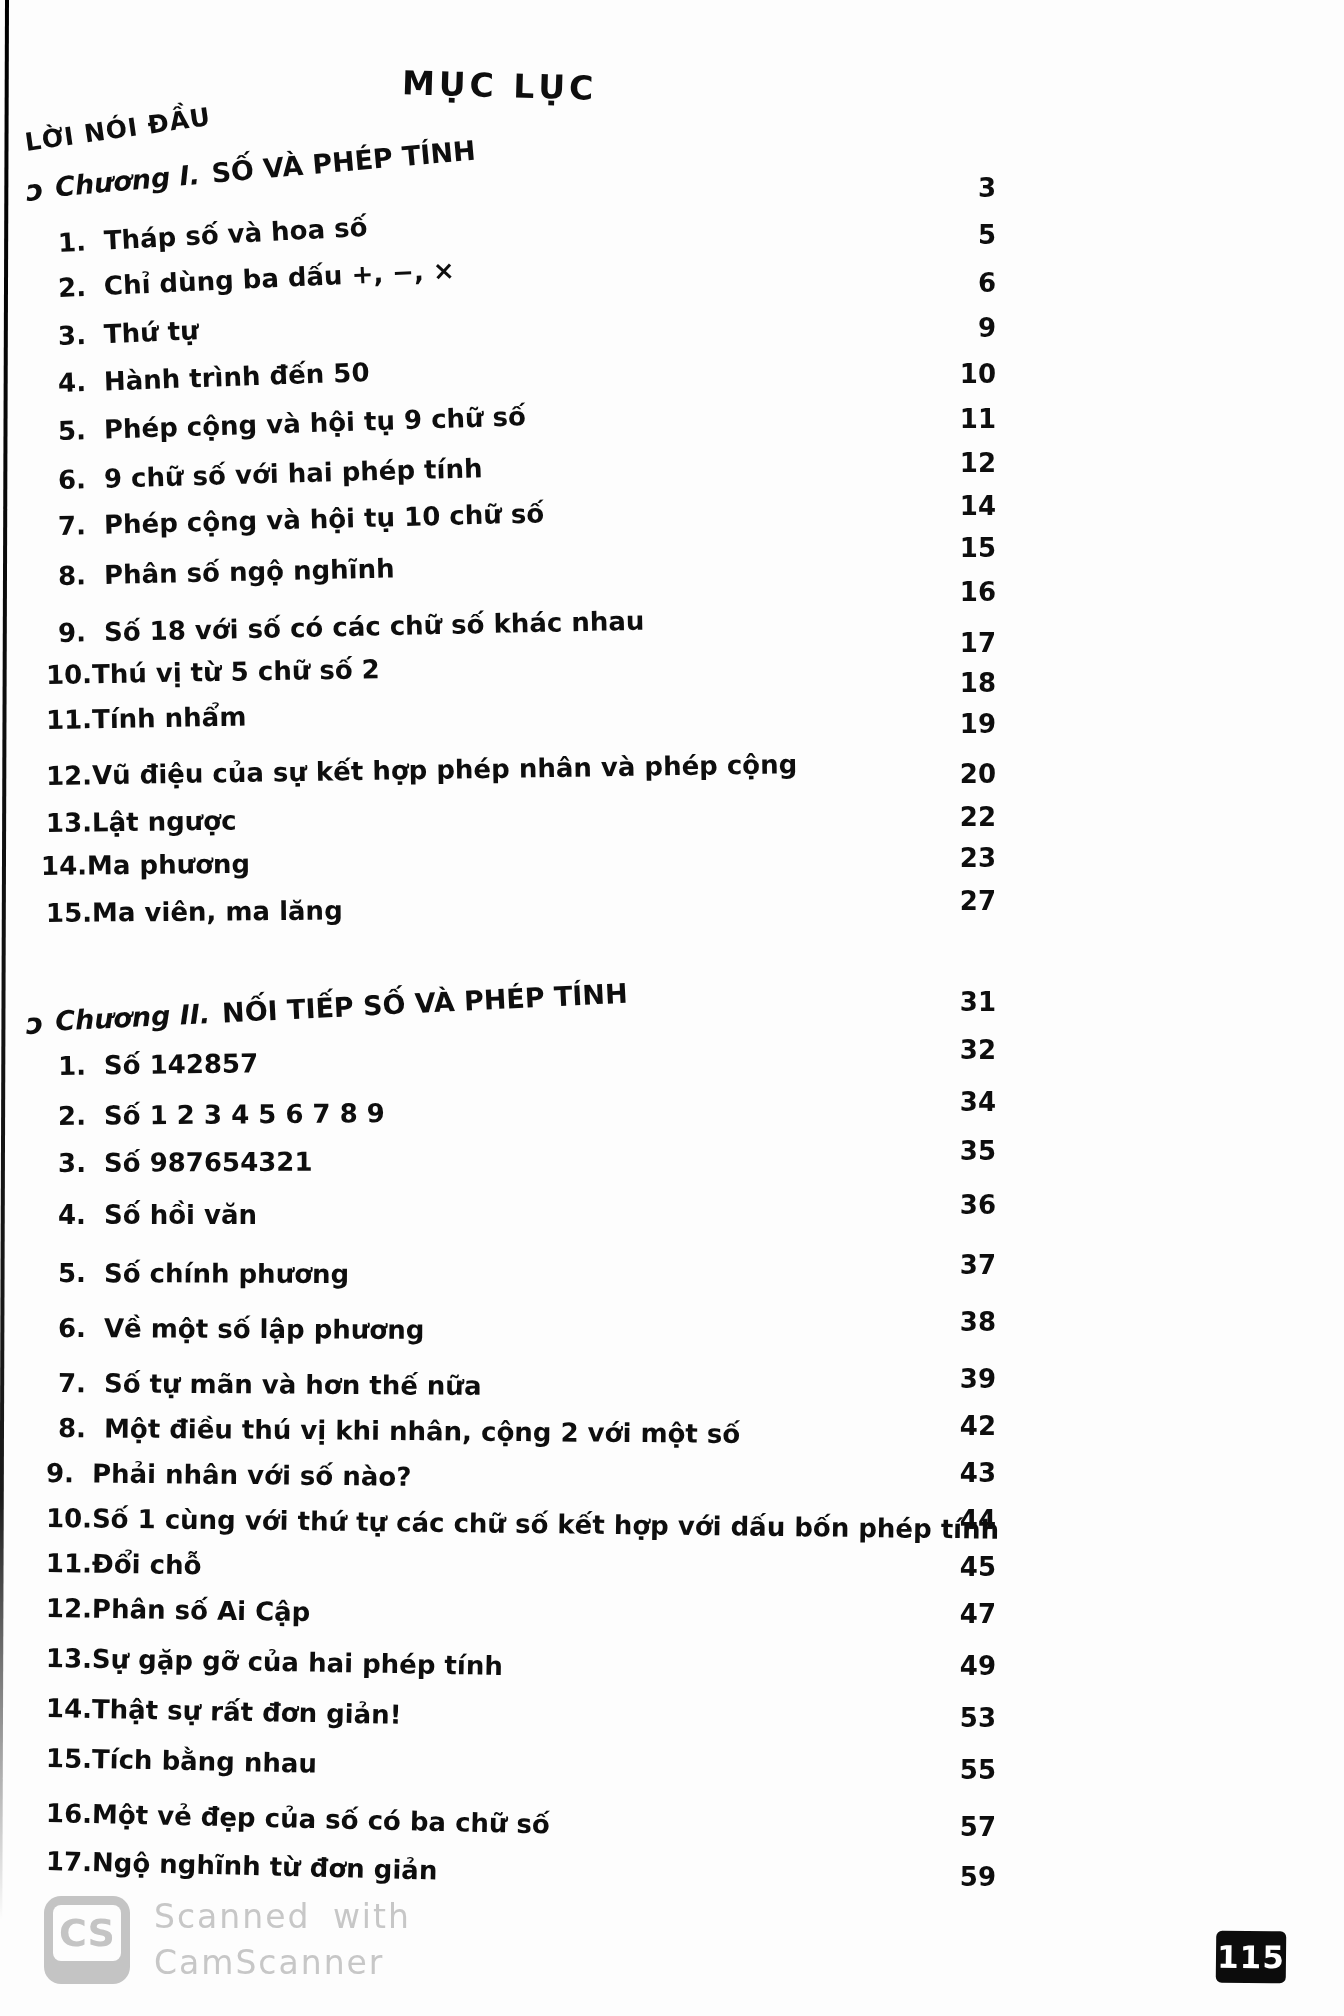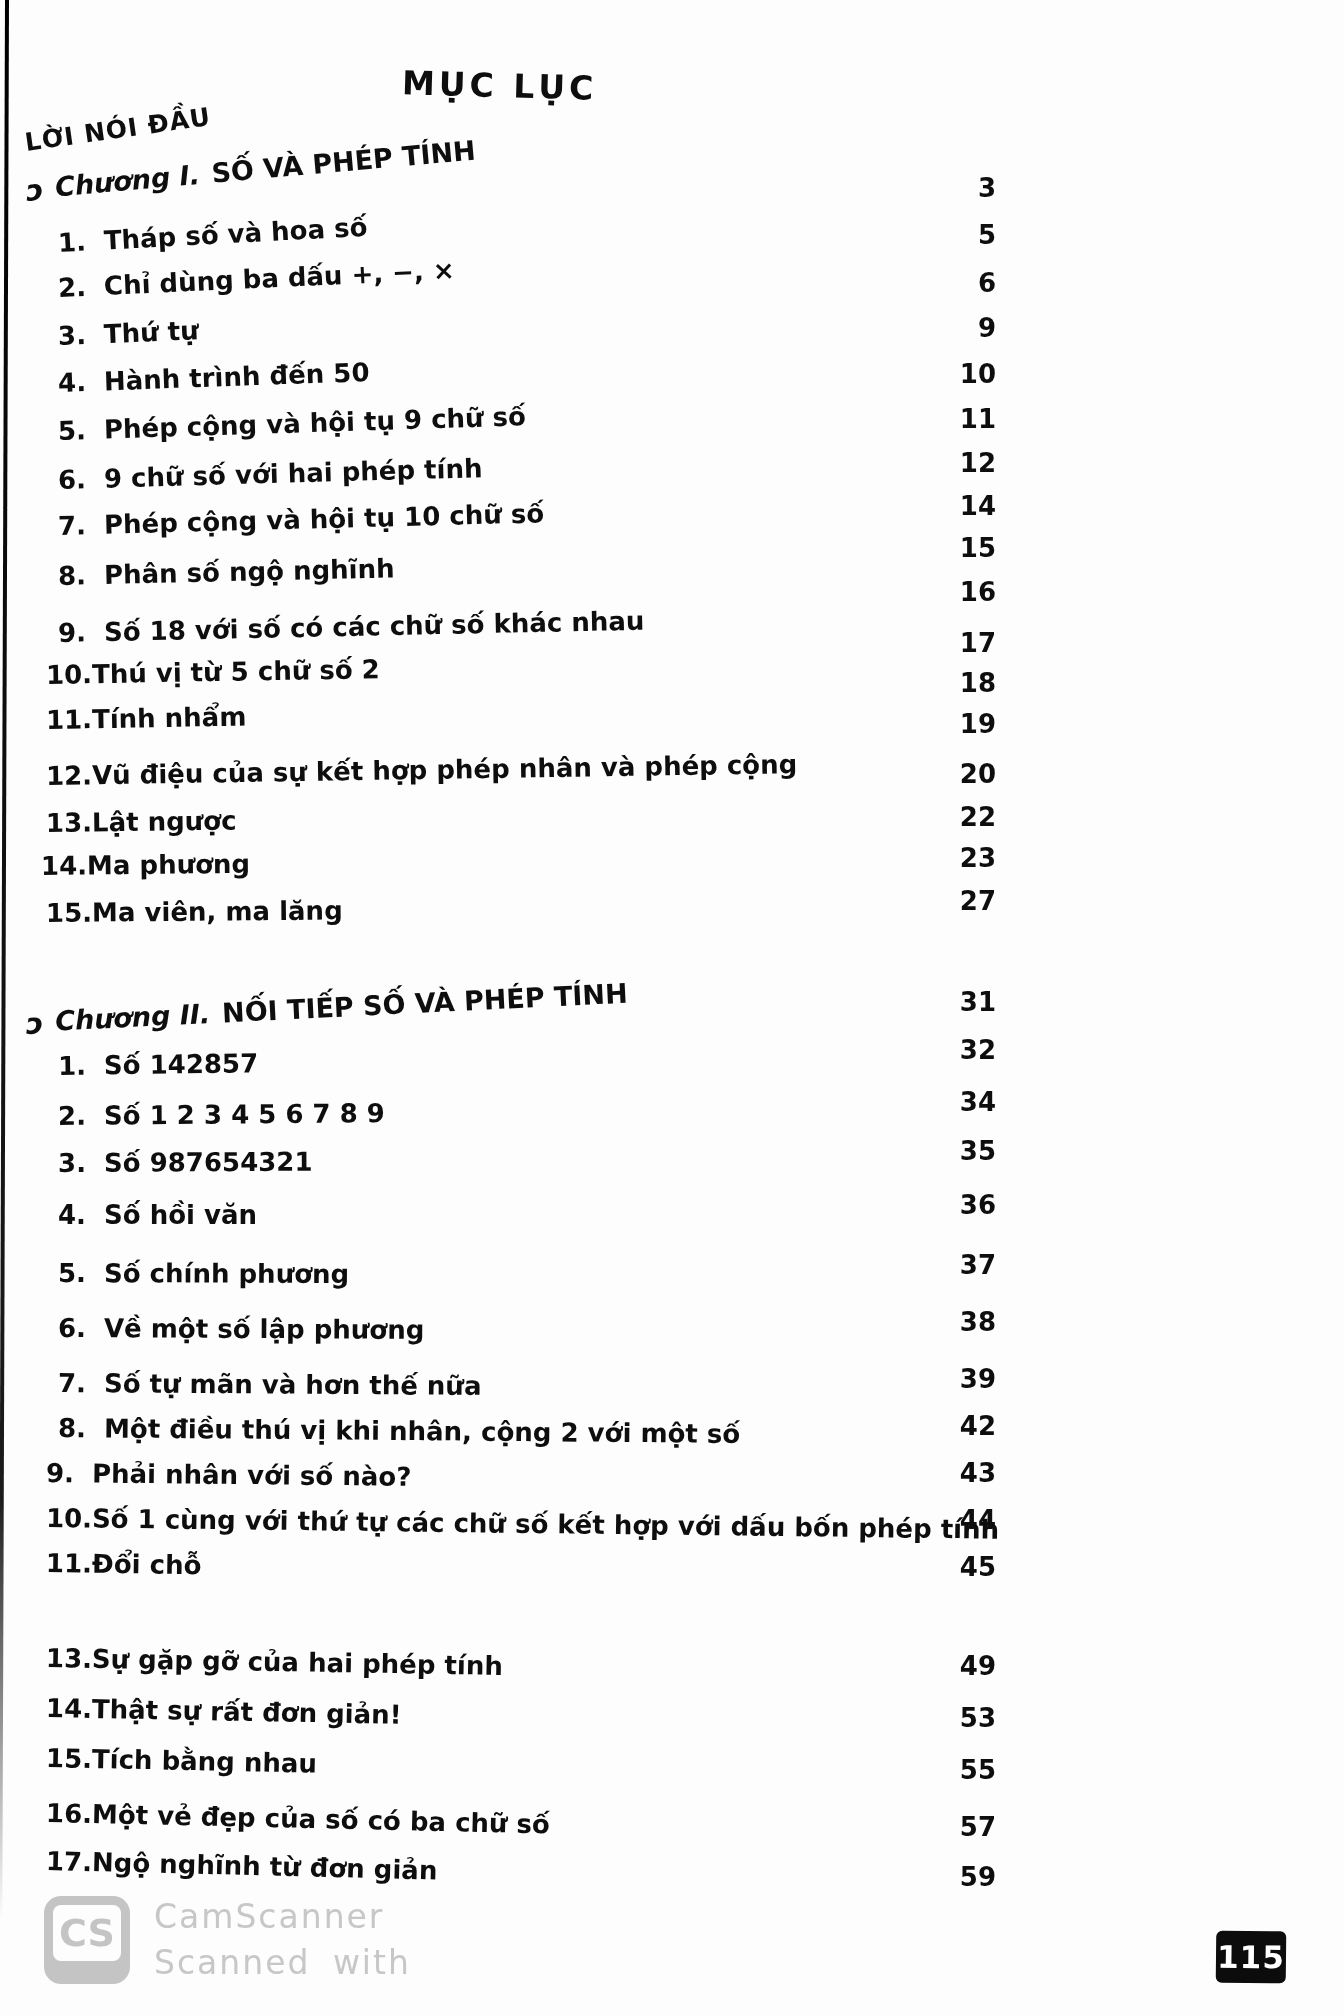--- a/index.html
+++ b/index.html
@@ -90,30 +90,31 @@
     <div class="row entry" style="top: 1101px; padding-left: 58px;"><span class="label" style="transform: rotate(-0.5deg);"><span class="num">2.</span><span>Số 1 2 3 4 5 6 7 8 9</span></span><span class="pagenum" style="transform: translateY(-14px);">34</span></div>
     <div class="row entry" style="top: 1148px; padding-left: 58px;"><span class="label" style="transform: rotate(-0.3deg);"><span class="num">3.</span><span>Số 987654321</span></span><span class="pagenum" style="transform: translateY(-12px);">35</span></div>
     <div class="row entry" style="top: 1200px; padding-left: 58px;"><span class="label" style="transform: rotate(0deg);"><span class="num">4.</span><span>Số hồi văn</span></span><span class="pagenum" style="transform: translateY(-10px);">36</span></div>
     <div class="row entry" style="top: 1258px; padding-left: 58px;"><span class="label" style="transform: rotate(0.2deg);"><span class="num">5.</span><span>Số chính phương</span></span><span class="pagenum" style="transform: translateY(-8px);">37</span></div>
     <div class="row entry" style="top: 1313px; padding-left: 58px;"><span class="label" style="transform: rotate(0.3deg);"><span class="num">6.</span><span>Về một số lập phương</span></span><span class="pagenum" style="transform: translateY(-6px);">38</span></div>
     <div class="row entry" style="top: 1368px; padding-left: 58px;"><span class="label" style="transform: rotate(0.4deg);"><span class="num">7.</span><span>Số tự mãn và hơn thế nữa</span></span><span class="pagenum" style="transform: translateY(-4px);">39</span></div>
     <div class="row entry" style="top: 1413px; padding-left: 58px;"><span class="label" style="transform: rotate(0.5deg);"><span class="num">8.</span><span>Một điều thú vị khi nhân, cộng 2 với một số</span></span><span class="pagenum" style="transform: translateY(-2px);">42</span></div>
     <div class="row entry" style="top: 1458px; padding-left: 46px;"><span class="label" style="transform: rotate(0.6deg);"><span class="num">9.</span><span>Phải nhân với số nào?</span></span><span class="pagenum" style="transform: translateY(0px);">43</span></div>
     <div class="row entry" style="top: 1503px; padding-left: 46px;"><span class="label" style="transform: rotate(0.7deg);"><span class="num">10.</span><span>Số 1 cùng với thứ tự các chữ số kết hợp với dấu bốn phép tính</span></span><span class="pagenum" style="transform: translateY(2px);">44</span></div>
     <div class="row entry" style="top: 1548px; padding-left: 46px;"><span class="label" style="transform: rotate(0.8deg);"><span class="num">11.</span><span>Đổi chỗ</span></span><span class="pagenum" style="transform: translateY(4px);">45</span></div>
+    <div class="row entry" style="top: 1593px; padding-left: 46px;"><span class="label" style="transform: rotate(0.9deg);"><span class="num">12.</span><span>Phân số Ai Cập</span></span><span class="pagenum" style="transform: translateY(6px);">47</span></div>
     <div class="row entry" style="top: 1643px; padding-left: 46px;"><span class="label" style="transform: rotate(1deg);"><span class="num">13.</span><span>Sự gặp gỡ của hai phép tính</span></span><span class="pagenum" style="transform: translateY(8px);">49</span></div>
     <div class="row entry" style="top: 1693px; padding-left: 46px;"><span class="label" style="transform: rotate(1.1deg);"><span class="num">14.</span><span>Thật sự rất đơn giản!</span></span><span class="pagenum" style="transform: translateY(10px);">53</span></div>
     <div class="row entry" style="top: 1743px; padding-left: 46px;"><span class="label" style="transform: rotate(1.2deg);"><span class="num">15.</span><span>Tích bằng nhau</span></span><span class="pagenum" style="transform: translateY(12px);">55</span></div>
     <div class="row entry" style="top: 1798px; padding-left: 46px;"><span class="label" style="transform: rotate(1.3deg);"><span class="num">16.</span><span>Một vẻ đẹp của số có ba chữ số</span></span><span class="pagenum" style="transform: translateY(14px);">57</span></div>
     <div class="row entry" style="top: 1846px; padding-left: 46px;"><span class="label" style="transform: rotate(1.4deg);"><span class="num">17.</span><span>Ngộ nghĩnh từ đơn giản</span></span><span class="pagenum" style="transform: translateY(16px);">59</span></div>
   </div>
 
 <div class="page-badge">115</div>
 
 <div class="watermark">
   <div class="cs-icon">
     <div class="cs-inner">CS</div>
   </div>
   <div class="wm-text">
+    <div>Scanned with</div>
     <div>CamScanner</div>
-    <div>Scanned with</div>
   </div>
 </div>
 
 </body></html>

